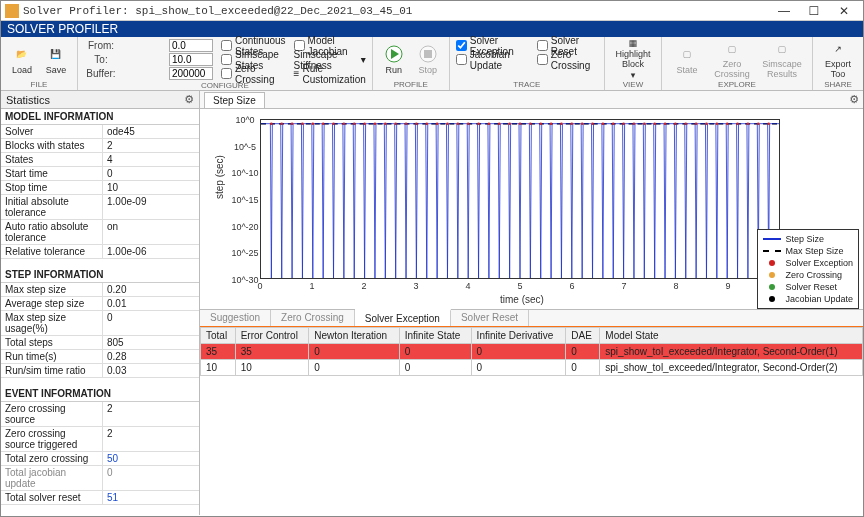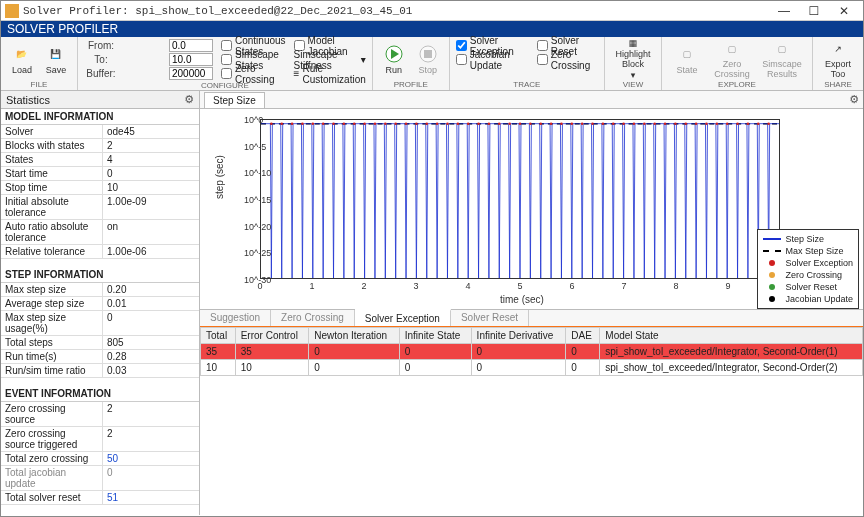--- a/index.html
+++ b/index.html
@@ -34,21 +34,21 @@
 .kvrow .v { flex: 1; padding: 1px 4px; }
 .kvrow .v.link { color: #1a4bd0; }
 .rightpane { flex: 1; display: flex; flex-direction: column; overflow: hidden; }
 .tab-strip { height: 18px; display: flex; align-items: flex-end; padding-left: 4px; border-bottom: 1px solid #bbb; background: #f7f7f7; }
 .tab { font-size: 10px; padding: 2px 8px; border: 1px solid #bbb; border-bottom: none; background: #fff; margin-right: 2px; }
 .righttop { position: relative; }
 .chart-wrap { height: 200px; position: relative; padding: 6px 10px 4px 44px; }
 .plot { position: absolute; left: 60px; top: 10px; width: 520px; height: 160px; border: 1px solid #333; background: #fff; }
 .ylabel { position: absolute; left: 14px; top: 90px; transform: rotate(-90deg); transform-origin: left top; font-size: 10px; color: #333; }
 .xlabel { position: absolute; left: 300px; top: 185px; font-size: 10px; color: #333; }
-.ytick { position: absolute; left: 44px; font-size: 9px; color: #333; text-align: left; width: 28px; }
+.ytick { position: absolute; left: 31px; font-size: 9px; color: #333; text-align: center; width: 28px; }
 .xtick { position: absolute; top: 172px; font-size: 9px; color: #333; text-align: center; width: 20px; }
 .legend { position: absolute; right: 4px; top: 120px; border: 1px solid #333; background: #fff; padding: 3px 5px; font-size: 9px; }
 .legend .lrow { display: flex; align-items: center; gap: 4px; height: 12px; }
 .legend .lswatch { width: 18px; height: 8px; display: flex; align-items: center; justify-content: center; }
 .legend .solid { width: 18px; height: 2px; background: #1a2fd0; }
 .legend .dash { width: 18px; height: 0; border-top: 2px dashed #000; }
 .legend .dot { width: 6px; height: 6px; border-radius: 50%; }
 .bottom-tabs { height: 18px; display: flex; border-top: 1px solid #bbb; border-bottom: 1px solid #f97316; background: #f7f7f7; }
 .btab { font-size: 10px; padding: 2px 10px; border-right: 1px solid #ccc; color: #888; }
 .btab.active { background: #fff; color: #222; border-top: 2px solid #fff; margin-top: -1px; }

